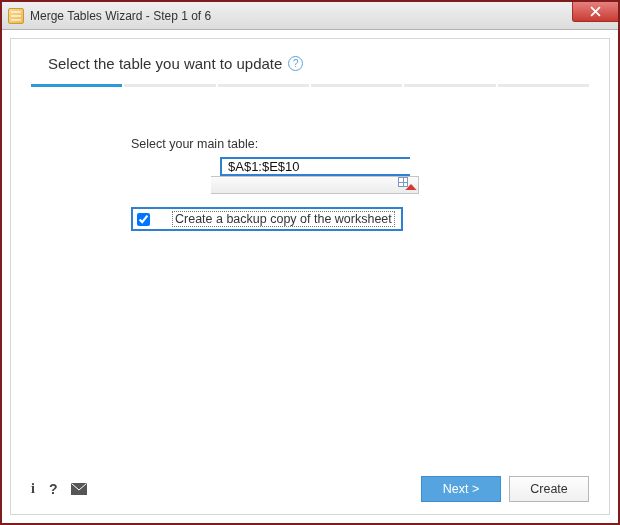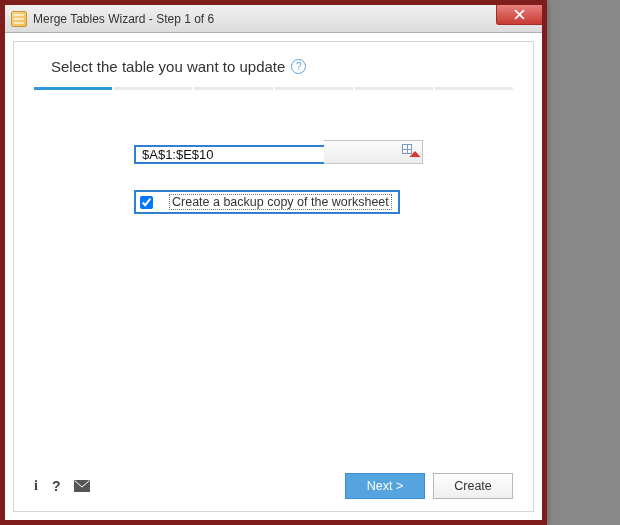--- a/index.html
+++ b/index.html
@@ -5,24 +5,24 @@
     * { box-sizing: border-box; }
     body {
       margin: 0;
       font-family: 'Segoe UI', Tahoma, sans-serif;
       background: #888;
       width: 620px;
       height: 525px;
       overflow: hidden;
     }
     .window {
-      width: 547px;
+      width: 620px;
       height: 525px;
       background: #fff;
-      border: 5px solid #7f1d1d;
+      border: 2px solid #7f1d1d;
       box-shadow: 0 0 6px rgba(0,0,0,0.3);
       display: flex;
       flex-direction: column;
     }
     .titlebar {
       height: 28px;
       background: linear-gradient(#f0f0f0, #dcdcdc);
       border-bottom: 1px solid #b0b0b0;
       display: flex;
       align-items: center;
@@ -115,22 +115,23 @@
       margin-left: 100px;
       margin-right: 90px;
     }
     .label {
       font-size: 12.5px;
       color: #333;
       margin-bottom: 6px;
     }
     .range-row {
       display: flex;
-      align-items: flex-end;
+      align-items: center;
       height: 24px;
+      flex-direction: column;
     }
     .range-input {
       flex: 1;
       border: 2px solid #2f80d0;
       border-right: none;
       background: #fff;
       font-family: inherit;
       font-size: 13px;
       padding: 0 6px;
       color: #111;
@@ -175,21 +176,21 @@
       border-left-color: #d43a2f;
       transform: rotate(45deg);
     }
     .checkbox-row {
       margin-top: 26px;
       display: inline-flex;
       align-items: center;
       border: 2px solid #2f80d0;
       background: #fff;
       padding: 2px 6px 2px 4px;
-      gap: 16px;
+      gap: 22px;
       cursor: pointer;
     }
     .checkbox-row input {
       width: 13px;
       height: 13px;
       margin: 0;
       cursor: pointer;
     }
     .checkbox-label {
       font-size: 12.5px;
@@ -264,20 +265,21 @@
       <div class="progress-bar">
         <div class="progress-step active"></div>
         <div class="progress-step"></div>
         <div class="progress-step"></div>
         <div class="progress-step"></div>
         <div class="progress-step"></div>
         <div class="progress-step"></div>
       </div>
 
       <div class="form-area">
+        <div class="label">Select your main table:</div>
         <div class="range-row">
           <input class="range-input" type="text" value="$A$1:$E$10" style="">
           <div class="range-extra">
             <span class="picker-icon">
               <span class="grid"></span>
               <span class="arrow"></span>
             </span>
           </div>
         </div>
 

